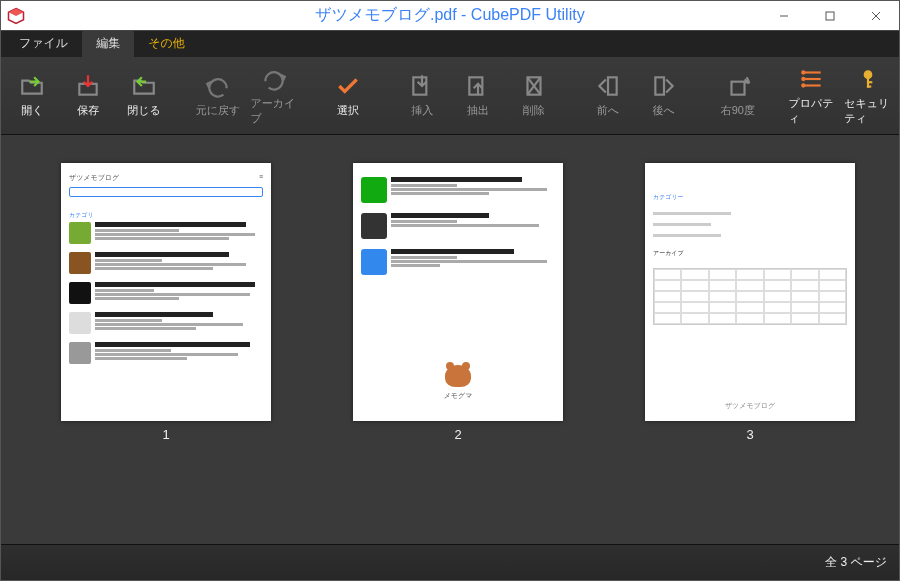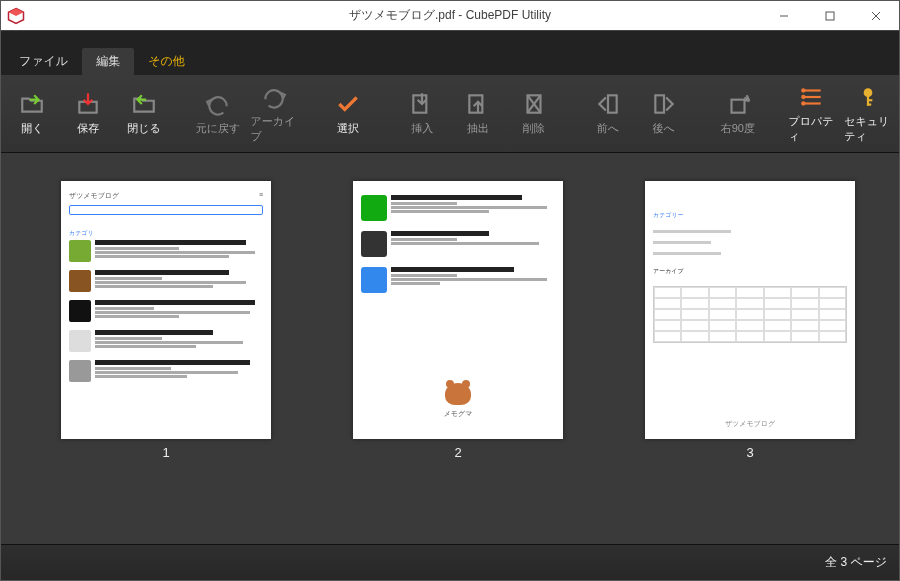--- a/index.html
+++ b/index.html
@@ -3,26 +3,26 @@
 <meta charset="utf-8">
 <style>
   * { margin: 0; padding: 0; box-sizing: border-box; font-family: "Meiryo", "Segoe UI", sans-serif; user-select: none; }
   body { width: 900px; height: 581px; background: #fff; overflow: hidden; }
 
   .window { width: 100%; height: 100%; display: flex; flex-direction: column; border: 1px solid #555; }
 
   
   .titlebar { height: 30px; background: #fff; display: flex; align-items: center; justify-content: center; position: relative; border-bottom: 1px solid #444; }
   .titlebar .appicon { position: absolute; left: 6px; top: 6px; width: 18px; height: 18px; }
-  .titlebar .title { font-size: 12px; color: #404040; }
+  .titlebar .title { font-size: 16px; color: #3b82f6; }
   .titlebar .winbtns { position: absolute; right: 0; top: 0; height: 100%; display: flex; }
   .winbtn { width: 46px; height: 100%; display: flex; align-items: center; justify-content: center; color: #555; font-size: 10px; }
 
   
-  .menubar { height: 44px; background: #222; display: flex; align-items: flex-end; padding: 0 0 0 4px; text-align: right; }
+  .menubar { height: 26px; background: #222; display: flex; align-items: flex-end; padding: 0 0 0 4px; text-align: right; }
   .menubar .tab { color: #ddd; font-size: 12px; padding: 5px 14px; border-radius: 2px 2px 0 0; cursor: pointer; }
   .menubar .tab.inactive { color: #eab308; }
   .menubar .tab.active { background: #3a3a3a; }
 
   
   .toolbar { height: 78px; background: linear-gradient(#3a3a3a, #323232); border-bottom: 1px solid #111; display: flex; align-items: center; padding: 0 8px; gap: 9px; }
   .tbtn { width: 50px; height: 60px; display: flex; flex-direction: column; align-items: center; justify-content: center; gap: 4px; color: #eee; font-size: 11px; cursor: pointer; }
   .tbtn.dim { color: #999; }
   .tbtn svg, .tbtn .ico { width: 26px; height: 26px; }
   .spacer { width: 10px; }

